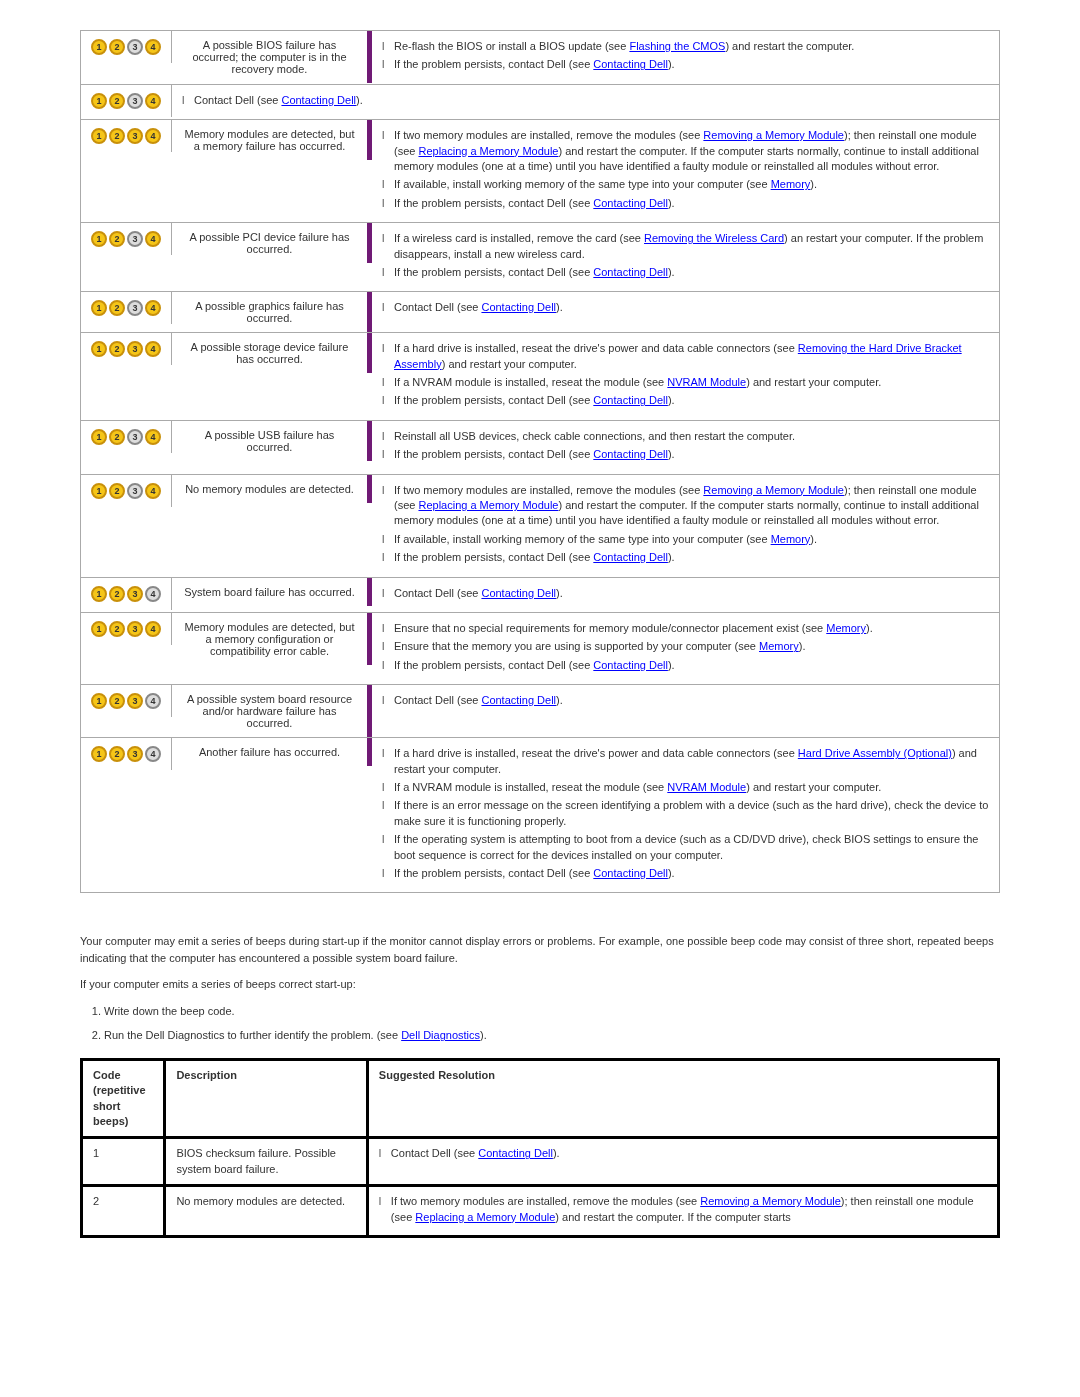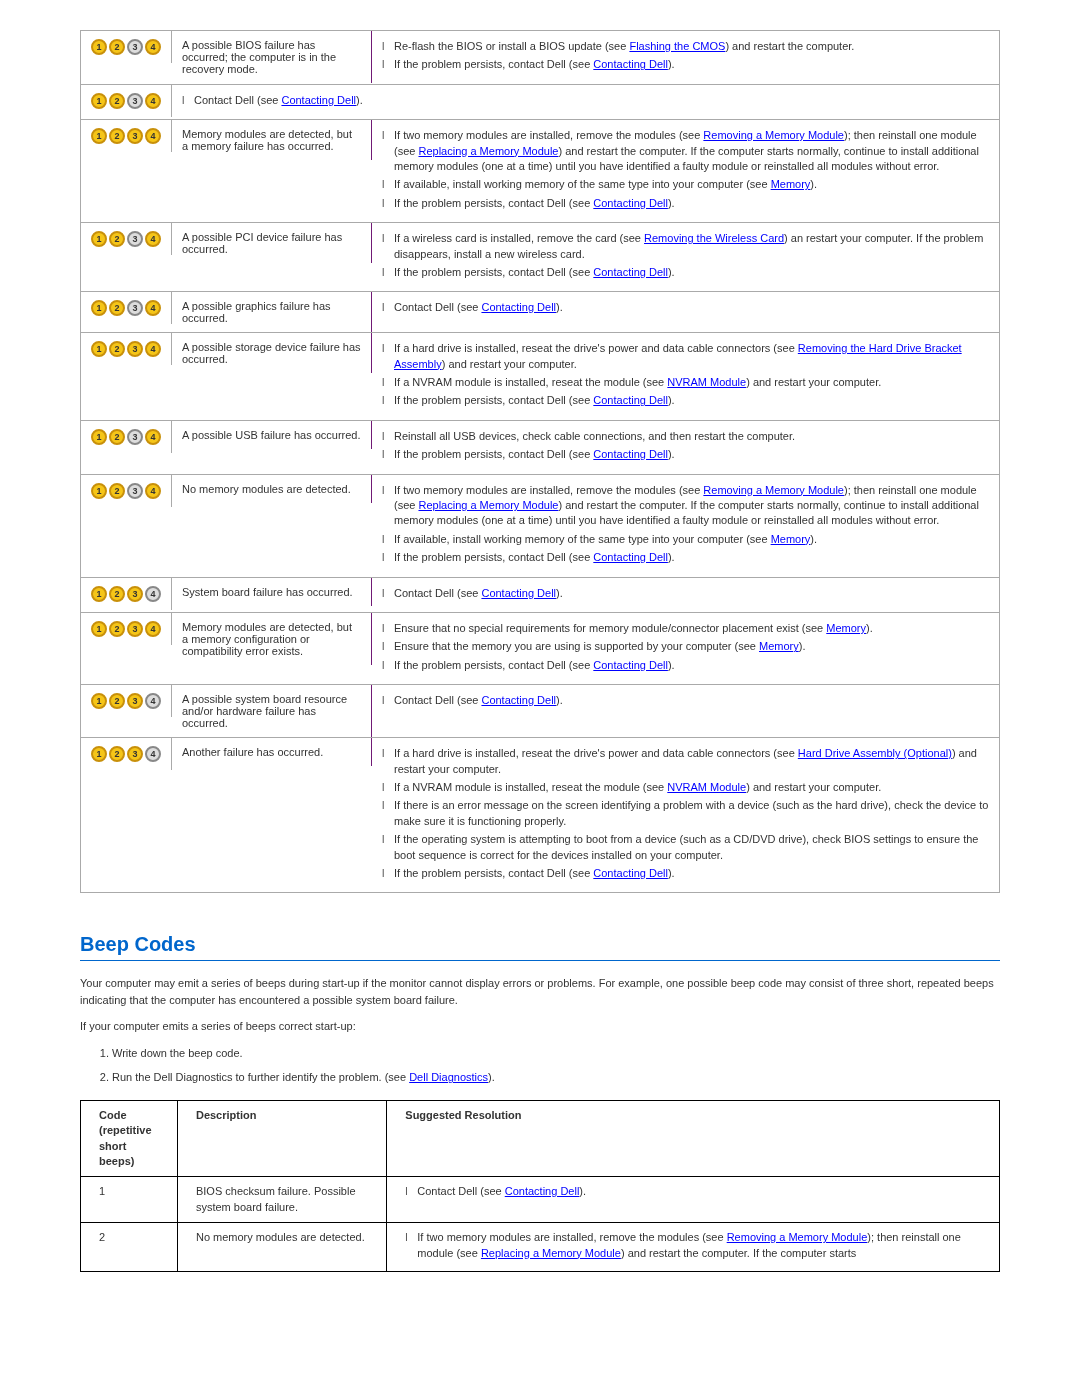--- a/index.html
+++ b/index.html
@@ -41,24 +41,25 @@
       align-items: center;
       justify-content: center;
       font-size: 9px;
       font-weight: bold;
       color: #333;
     }
     .led.yellow { background: #f5c518; border-color: #c8900a; }
     .led.off { background: #ddd; border-color: #888; }
     .desc-cell {
       padding: 8px 10px;
-      border-right: 1px solid #701a75;
+      border-right: 5px solid #701a75;
       width: 200px;
       min-width: 200px;
       vertical-align: top;
+      text-align: center;
     }
     .action-cell {
       padding: 8px 10px;
       flex: 1;
     }
     .action-list {
       list-style: none;
       padding: 0;
     }
     .action-list li {
@@ -85,34 +86,34 @@
       font-weight: bold;
       margin-bottom: 14px;
       border-bottom: 1px solid #0066cc;
       padding-bottom: 4px;
     }
     .beep-intro {
       margin-bottom: 10px;
       line-height: 1.5;
     }
     .beep-steps {
-      margin: 10px 0 10px 32px;
+      margin: 10px 0 10px 24px;
     }
     .beep-steps li {
       margin-bottom: 8px;
       line-height: 1.5;
     }
     .beep-table {
       width: 100%;
       border-collapse: collapse;
       margin-top: 14px;
     }
     .beep-table th, .beep-table td {
-      border: 1px solid #000000;
-      padding: 7px 18px;
+      border: 3px solid #000000;
+      padding: 7px 10px;
       vertical-align: top;
       text-align: left;
       line-height: 1.4;
     }
     .beep-table th {
       font-weight: bold;
       background: #fff;
     }
   </style>
 </head>
@@ -273,21 +274,21 @@
     </div>
     <div class="led-row">
       <div class="led-cell">
         <div class="led-lights">
           <div class="led yellow">1</div>
           <div class="led yellow">2</div>
           <div class="led yellow">3</div>
           <div class="led yellow">4</div>
         </div>
       </div>
-      <div class="desc-cell">Memory modules are detected, but a memory configuration or compatibility error exists.</div>
+      <div class="desc-cell">Memory modules are detected, but a memory configuration or compatibility error cable.</div>
       <div class="action-cell">
         <ul class="action-list">
           <li>Ensure that no special requirements for memory module/connector placement exist (see <a>Memory</a>).</li>
           <li>Ensure that the memory you are using is supported by your computer (see <a>Memory</a>).</li>
           <li>If the problem persists, contact Dell (see <a>Contacting Dell</a>).</li>
         </ul>
       </div>
     </div>
     <div class="led-row">
       <div class="led-cell">
@@ -321,21 +322,20 @@
           <li>If a NVRAM module is installed, reseat the module (see <a>NVRAM Module</a>) and restart your computer.</li>
           <li>If there is an error message on the screen identifying a problem with a device (such as the hard drive), check the device to make sure it is functioning properly.</li>
           <li>If the operating system is attempting to boot from a device (such as a CD/DVD drive), check BIOS settings to ensure the boot sequence is correct for the devices installed on your computer.</li>
           <li>If the problem persists, contact Dell (see <a>Contacting Dell</a>).</li>
         </ul>
       </div>
     </div>
   </div>
 
 <div class="beep-section">
-  <div class="beep-title">Beep Codes</div>
   <p class="beep-intro">Your computer may emit a series of beeps during start-up if the monitor cannot display errors or problems. For example, one possible beep code may consist of three short, repeated beeps indicating that the computer has encountered a possible system board failure.</p>
   <p class="beep-intro">If your computer emits a series of beeps correct start-up:</p>
   <ol class="beep-steps" id="beep-steps-list">
       <li>Write down the beep code.</li>
       <li>Run the Dell Diagnostics to further identify the problem. (see <a>Dell Diagnostics</a>).</li>
     </ol>
   <table class="beep-table" id="beep-code-table">
       <thead>
         <tr>
           <th style="white-space: pre-wrap; vertical-align: top;">Code

